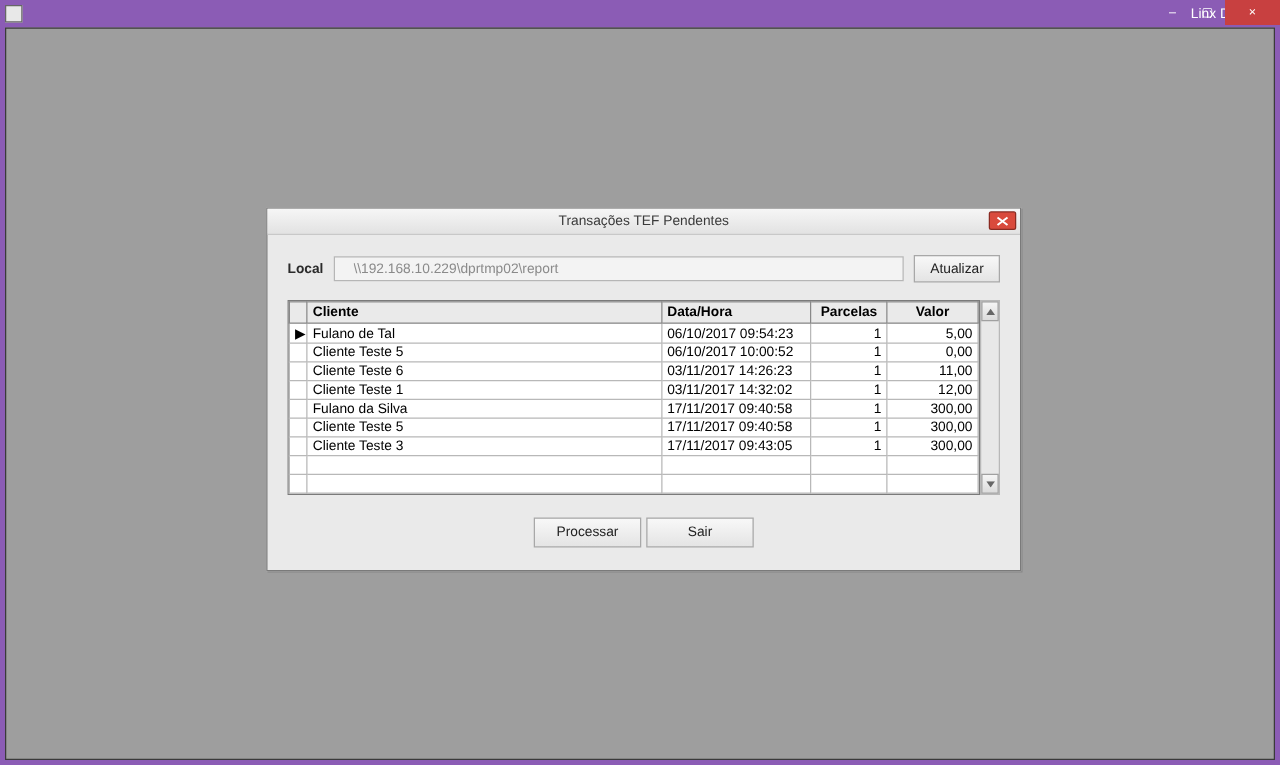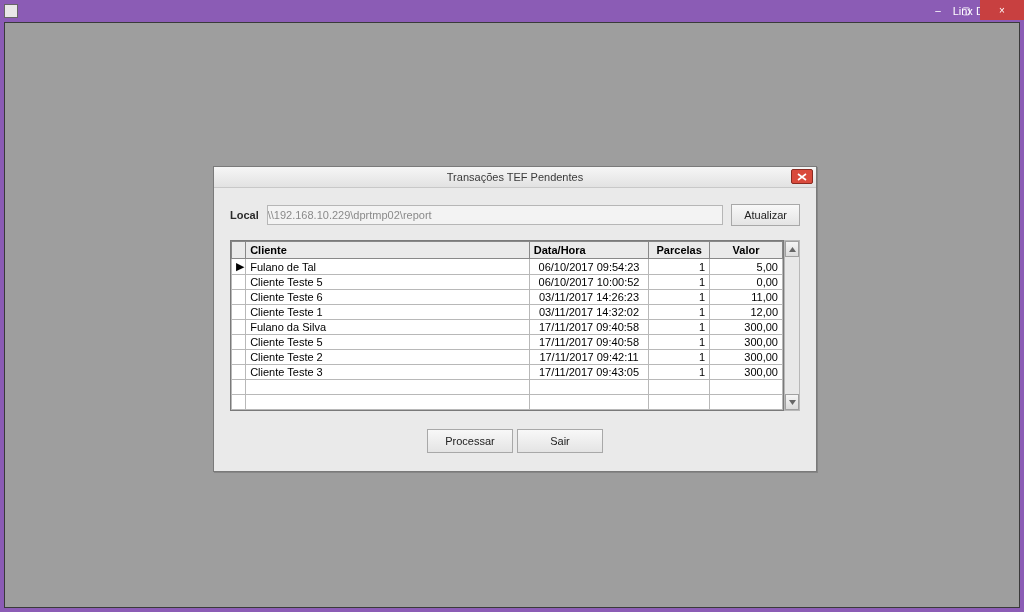--- a/index.html
+++ b/index.html
@@ -94,21 +94,21 @@
     font-weight: bold;
     color: #2b2b2b;
     margin-right: 8px;
   }
   .local-input {
     flex: 1;
     height: 20px;
     background: #f3f3f3;
     border: 1px solid #b6b6b6;
     color: #8a8a8a;
-    padding: 0 0;
+    padding: 0 15px;
     font-family: inherit;
     font-size: 11px;
   }
   .btn {
     background: linear-gradient(#f8f8f8, #e4e4e4);
     border: 1px solid #a8a8a8;
     height: 22px;
     padding: 0 12px;
     font-family: inherit;
     font-size: 11px;
@@ -150,21 +150,21 @@
     color: #000;
     white-space: nowrap;
     overflow: hidden;
   }
   .col-sel { width: 14px; }
   .col-cliente { width: 280px; }
   .col-data { width: 118px; }
   .col-parc { width: 60px; text-align: right; }
   .col-valor { width: 72px; text-align: right; }
   th.col-parc, th.col-valor { text-align: center; }
-  td.col-data { text-align: center; }
+  td.col-data { }
   td.col-parc, td.col-valor { text-align: right; }
   .selector-cell {
     text-align: center;
     font-size: 9px;
     padding: 0;
   }
   .empty-row td { height: 15px; }
   .v-scroll {
     width: 16px;
     background: #e8e8e8;
@@ -269,27 +269,20 @@
                   <td class="col-sel selector-cell"></td>
                   <td class="col-cliente">Fulano da Silva</td>
                   <td class="col-data">17/11/2017 09:40:58</td>
                   <td class="col-parc">1</td>
                   <td class="col-valor">300,00</td>
                 </tr>
                 <tr>
                   <td class="col-sel selector-cell"></td>
                   <td class="col-cliente">Cliente Teste 5</td>
                   <td class="col-data">17/11/2017 09:40:58</td>
-                  <td class="col-parc">1</td>
-                  <td class="col-valor">300,00</td>
-                </tr>
-                <tr>
-                  <td class="col-sel selector-cell"></td>
-                  <td class="col-cliente">Cliente Teste 2</td>
-                  <td class="col-data">17/11/2017 09:42:11</td>
                   <td class="col-parc">1</td>
                   <td class="col-valor">300,00</td>
                 </tr>
                 <tr>
                   <td class="col-sel selector-cell"></td>
                   <td class="col-cliente">Cliente Teste 3</td>
                   <td class="col-data">17/11/2017 09:43:05</td>
                   <td class="col-parc">1</td>
                   <td class="col-valor">300,00</td>
                 </tr>

